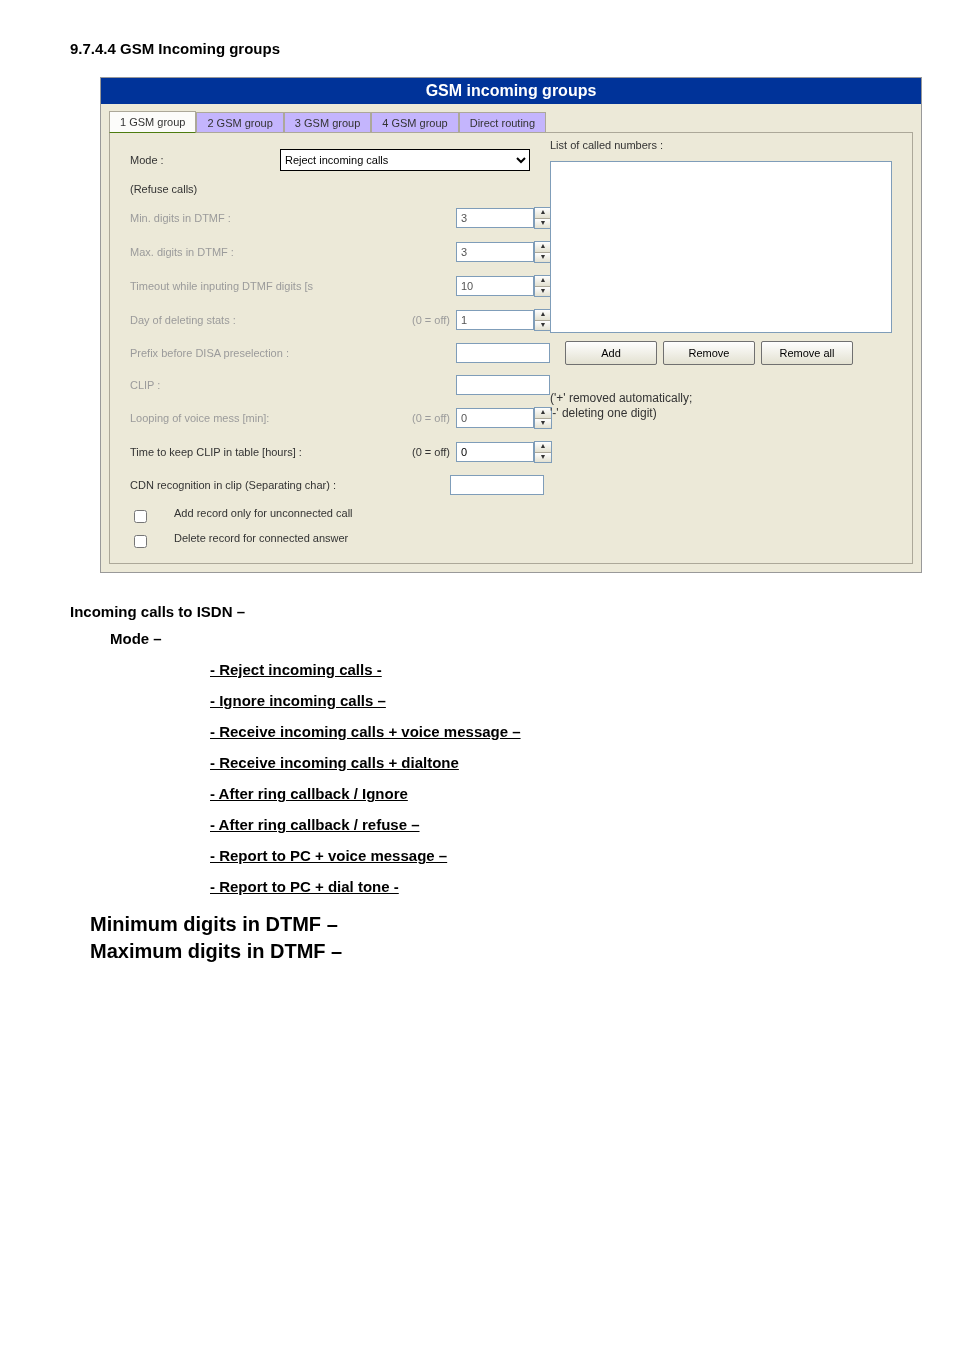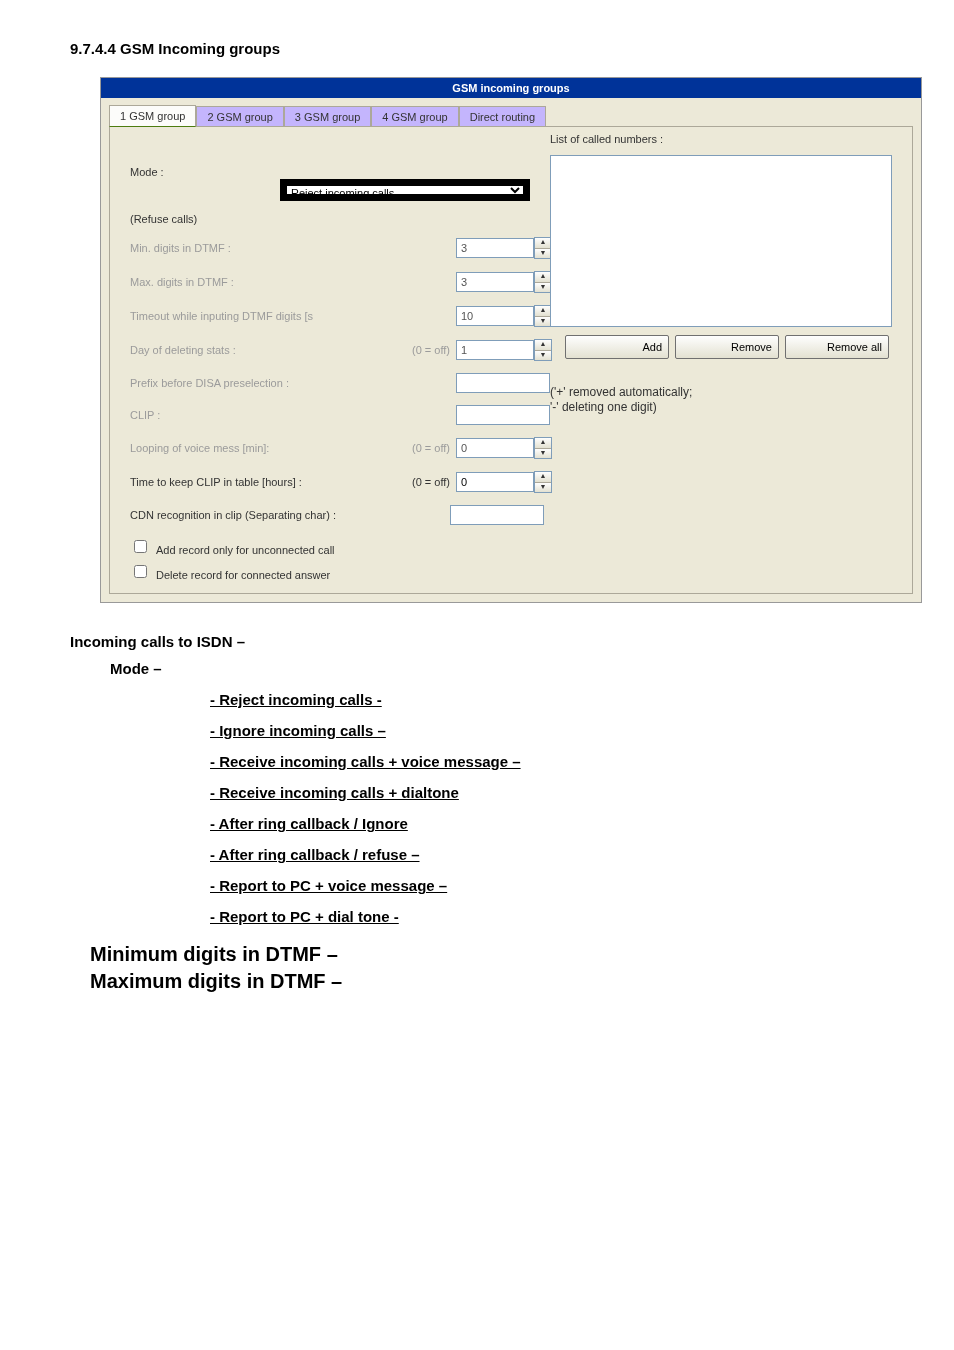--- a/index.html
+++ b/index.html
@@ -23,21 +23,21 @@
     font-family: Tahoma, Arial, sans-serif;
     font-size: 11px;
     color: #333;
   }
   .dialog-title {
     background: #003399;
     color: #fff;
     font-weight: bold;
     text-align: center;
     padding: 4px 16px;
-    font-size: 11px;
+    font-size: 16px;
   }
   .tabs {
     display: flex;
     align-items: flex-end;
     padding: 6px 8px 0 8px;
   }
   .tab {
     padding: 4px 10px;
     border: 1px solid #aca899;
     border-bottom: none;
@@ -70,23 +70,22 @@
   .off-label {
     width: 60px;
     text-align: right;
     padding-right: 6px;
   }
   .off-label.dim { color: #9b9b9b; }
   select.mode {
     width: 250px;
     height: 22px;
     font-size: 11px;
-    border: 7px solid #000000;
+    border: 1px solid #000000;
     background: #fff;
-    margin-top: 36px;
   }
   input.txt {
     width: 68px;
     height: 18px;
     border: 1px solid #7f9db9;
     font-size: 11px;
     padding: 0 4px;
     background: #fff;
   }
   .spinner {
@@ -124,39 +123,38 @@
     font-size: 11px;
   }
   .btnrow {
     position: absolute;
     left: 455px;
     top: 208px;
     display: flex;
     gap: 6px;
   }
   .winbtn {
-    width: 104px;
+    width: 92px;
     height: 24px;
     border: 1px solid #707070;
     background: linear-gradient(#fefefe,#e3e1d1);
     font-size: 11px;
     border-radius: 2px;
-    text-align: right;
   }
   .hint {
     position: absolute;
     left: 440px;
     top: 258px;
     font-size: 12px;
     line-height: 15px;
   }
   .chk-row {
     display: flex;
-    align-items: flex-end;
-    gap: 6px;
+    align-items: flex-start;
+    gap: 24px;
     margin-top: 6px;
     font-size: 11px;
   }
   input[type=checkbox] {
     width: 13px; height: 13px;
   }
   .below-dialog { margin-top: 30px; }
   .subhead {
     font-weight: bold;
     font-size: 15px;

